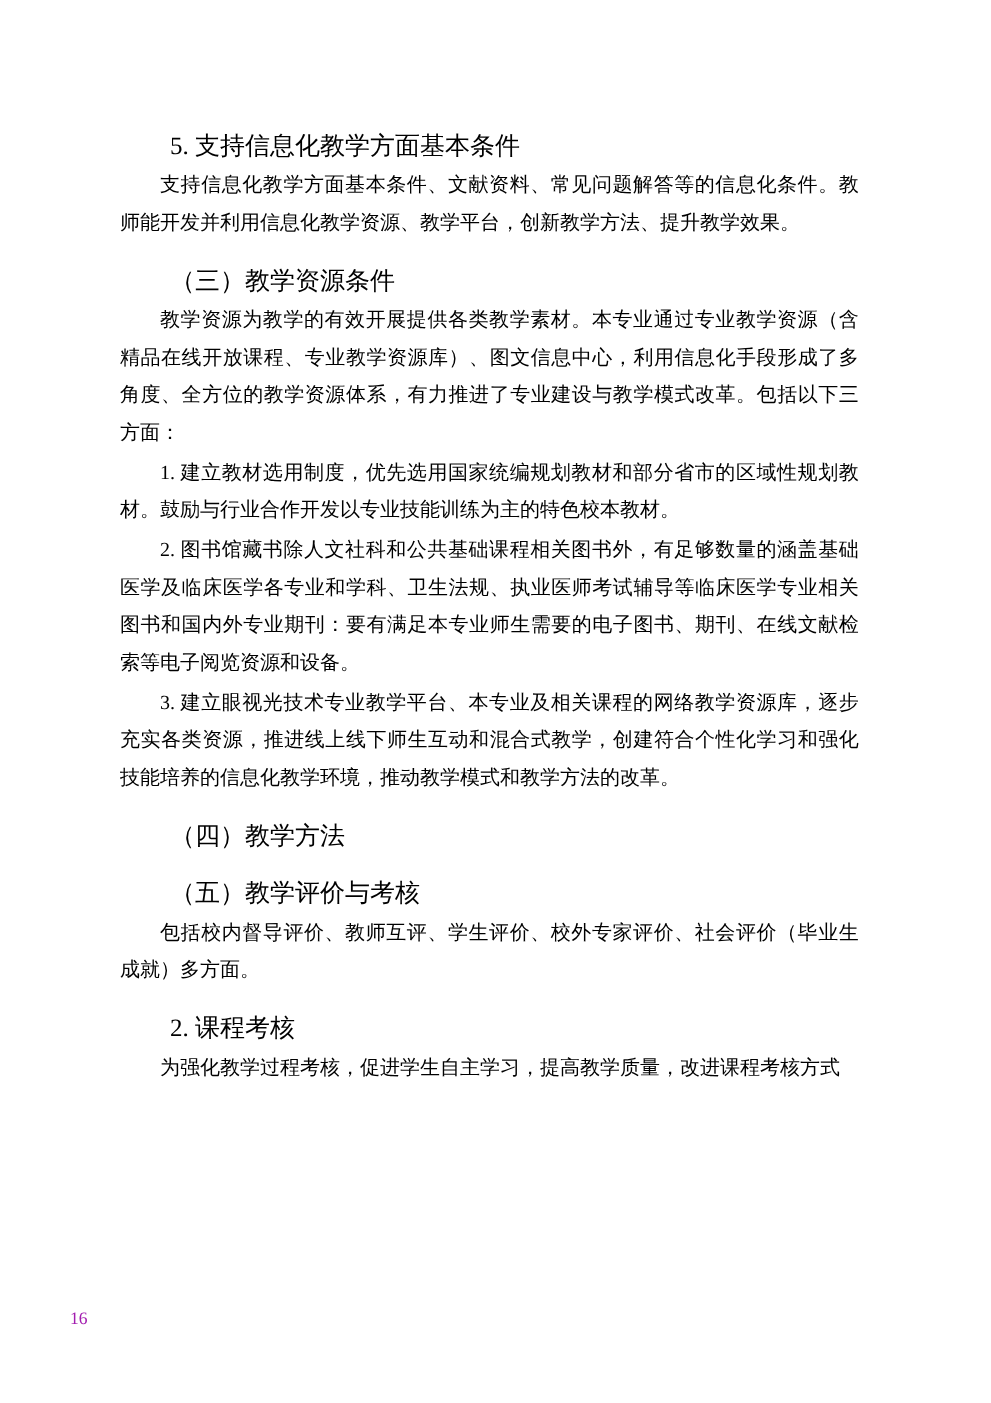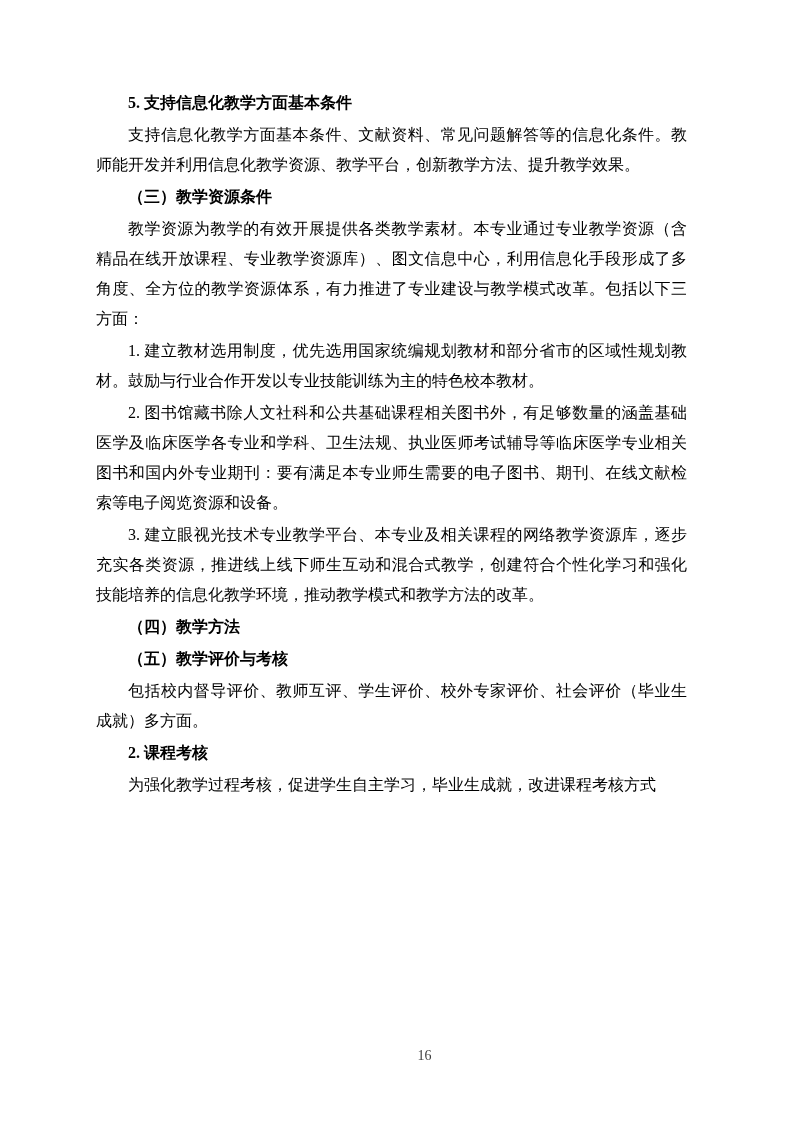--- a/index.html
+++ b/index.html
@@ -22,50 +22,49 @@
     font-size: 16px;
     line-height: 30px;
     text-align: justify;
     text-justify: inter-ideograph;
     text-indent: 2em;
     margin: 0 0 2px 0;
     word-break: break-all;
   }
   .doc-content .h2,
   .doc-content .h3 {
-    font-size: 16px;
+    font-size: 20px;
     line-height: 30px;
-    font-weight: 700;
+    font-weight: 400;
     text-indent: 2em;
-    margin: 2px 0 2px 0;
+    margin: 16px 0 2px 0;
   }
   .page-number {
     position: absolute;
     top: 1047px;
     left: 0;
     width: 793px;
-    text-align: center;
     text-indent: 56px;
     font-size: 14px;
     line-height: 18px;
-    color: #404040;
+    color: #a21caf;
   }
 </style>
 </head>
 <body>
 
 <div class="page">
   <div class="doc-content">
       <div class="h3">5. 支持信息化教学方面基本条件</div>
       <p class="p">支持信息化教学方面基本条件、文献资料、常见问题解答等的信息化条件。教师能开发并利用信息化教学资源、教学平台，创新教学方法、提升教学效果。</p>
       <div class="h2">（三）教学资源条件</div>
       <p class="p">教学资源为教学的有效开展提供各类教学素材。本专业通过专业教学资源（含精品在线开放课程、专业教学资源库）、图文信息中心，利用信息化手段形成了多角度、全方位的教学资源体系，有力推进了专业建设与教学模式改革。包括以下三方面：</p>
       <p class="p">1. 建立教材选用制度，优先选用国家统编规划教材和部分省市的区域性规划教材。鼓励与行业合作开发以专业技能训练为主的特色校本教材。</p>
       <p class="p">2. 图书馆藏书除人文社科和公共基础课程相关图书外，有足够数量的涵盖基础医学及临床医学各专业和学科、卫生法规、执业医师考试辅导等临床医学专业相关图书和国内外专业期刊：要有满足本专业师生需要的电子图书、期刊、在线文献检索等电子阅览资源和设备。</p>
       <p class="p">3. 建立眼视光技术专业教学平台、本专业及相关课程的网络教学资源库，逐步充实各类资源，推进线上线下师生互动和混合式教学，创建符合个性化学习和强化技能培养的信息化教学环境，推动教学模式和教学方法的改革。</p>
       <div class="h2">（四）教学方法</div>
       <div class="h2">（五）教学评价与考核</div>
       <p class="p">包括校内督导评价、教师互评、学生评价、校外专家评价、社会评价（毕业生成就）多方面。</p>
       <div class="h3">2. 课程考核</div>
-      <p class="p">为强化教学过程考核，促进学生自主学习，毕业生成就，改进课程考核方式</p>
+      <p class="p">为强化教学过程考核，促进学生自主学习，提高教学质量，改进课程考核方式</p>
     </div>
   <div class="page-number">16</div>
 </div>
 
 </body></html>

